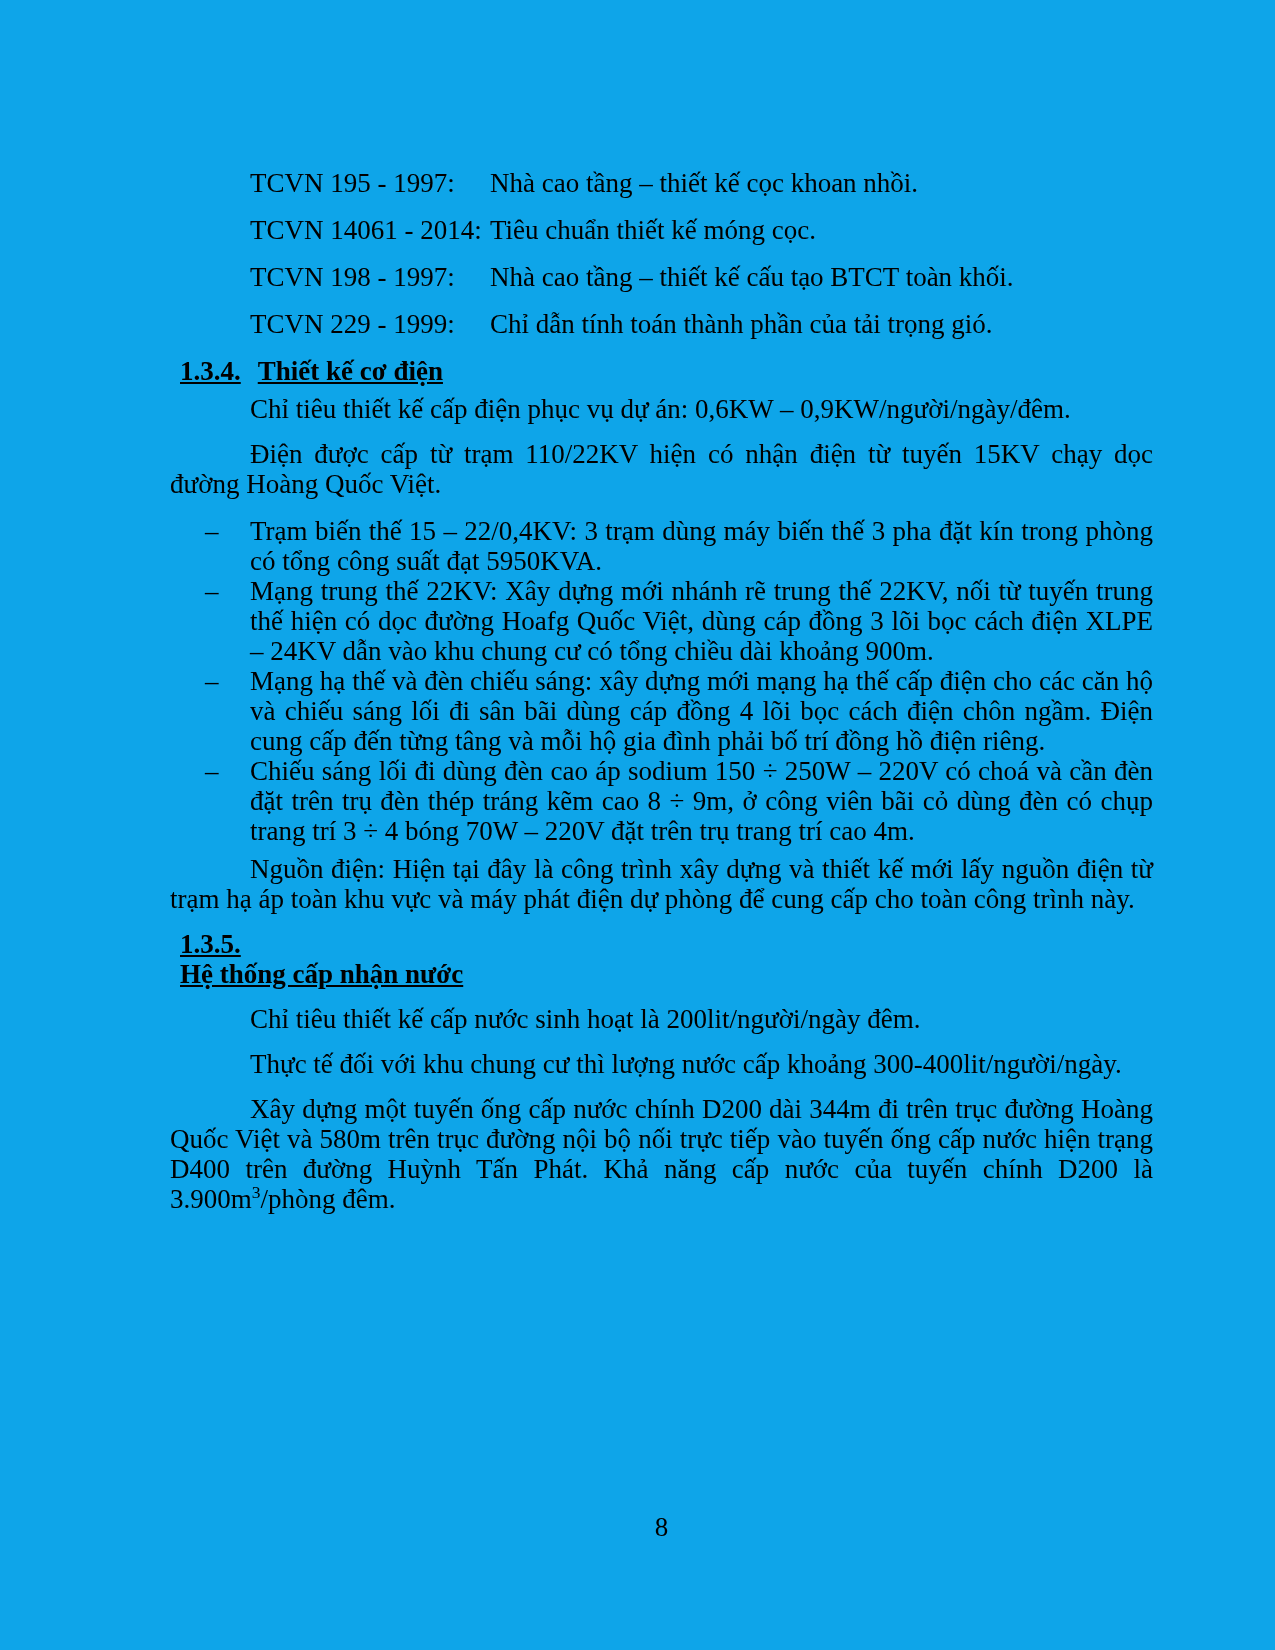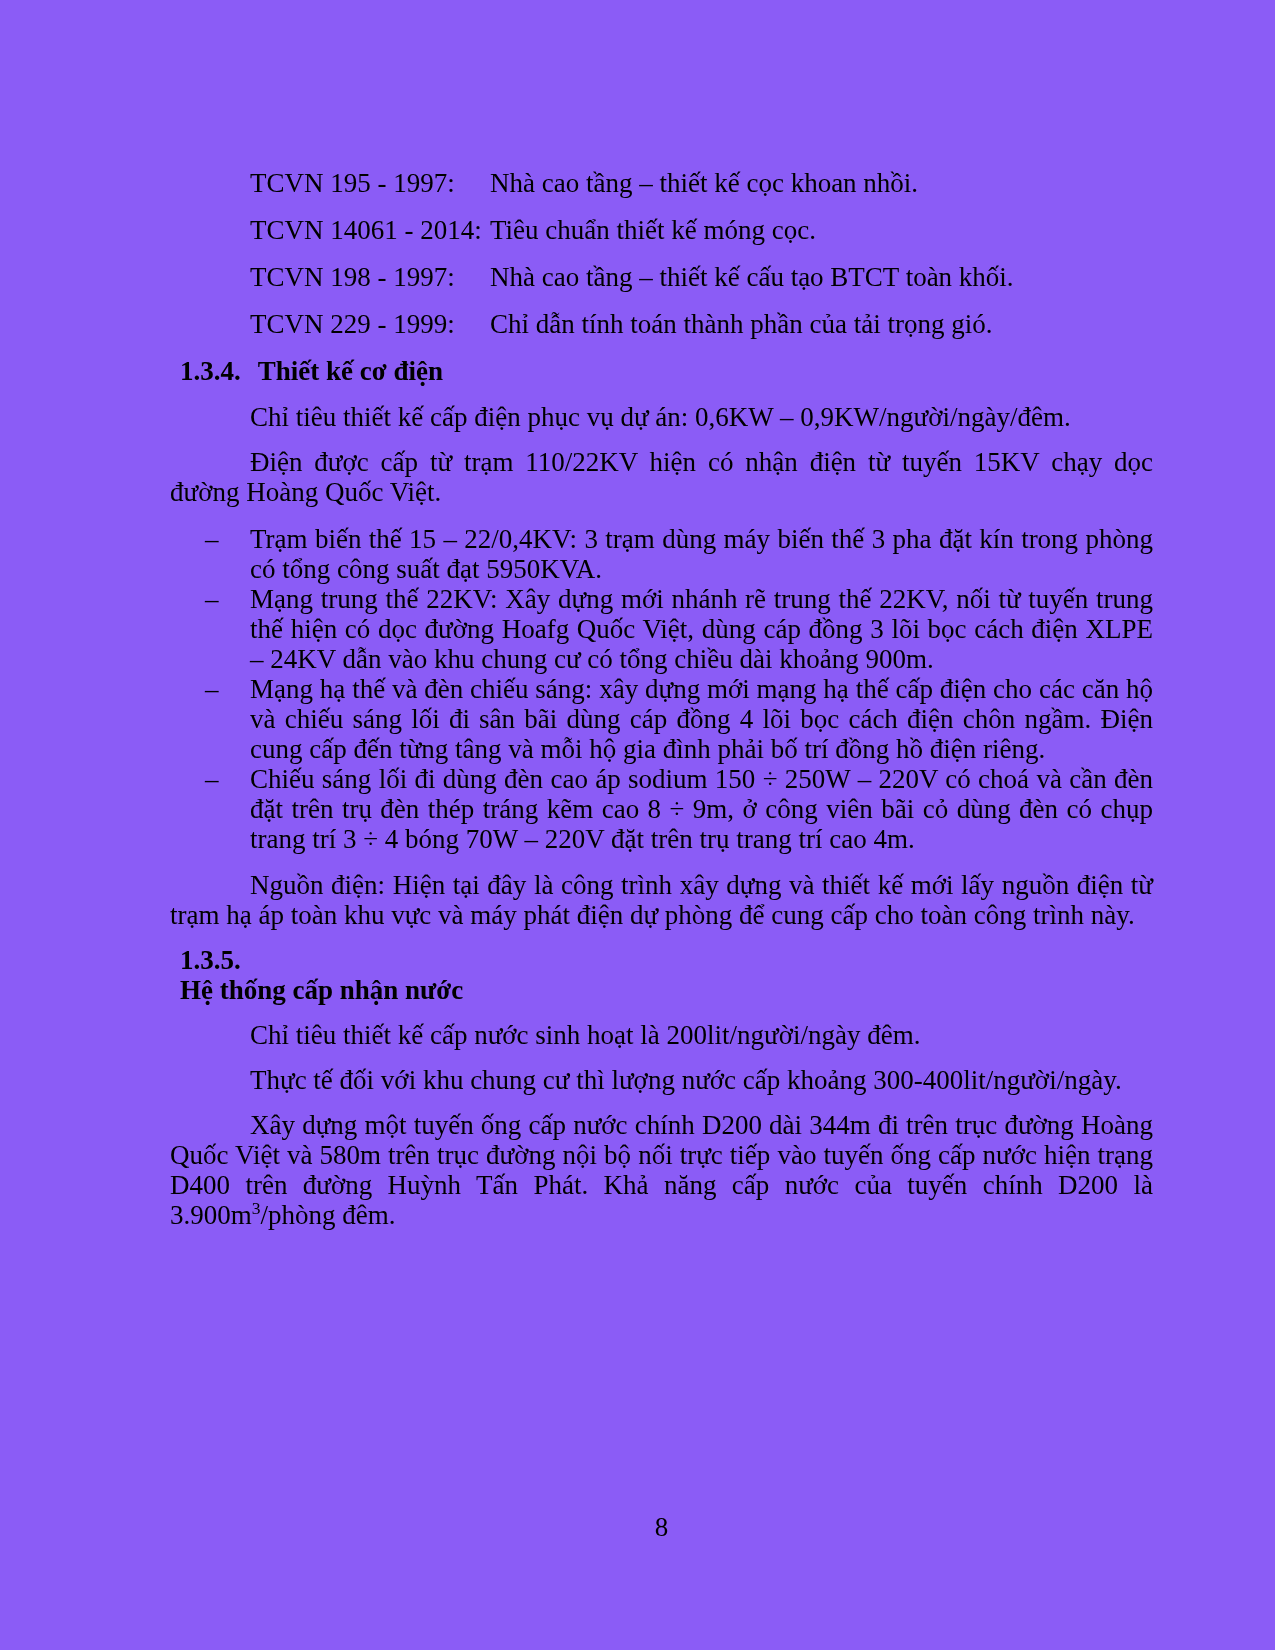--- a/index.html
+++ b/index.html
@@ -4,21 +4,21 @@
 <style>
   html, body {
     margin: 0;
     padding: 0;
     background: #ffffff;
   }
   .page {
     position: relative;
     width: 1275px;
     height: 1650px;
-    background: #8b5cf6;
+    background: #0ea5e9;
     color: #000000;
     font-family: "Liberation Serif", "DejaVu Serif", serif;
     font-size: 27px;
     line-height: 30px;
     box-sizing: border-box;
     padding: 168px 122px 0 170px;
     overflow: hidden;
   }
   
   .std-row {
@@ -33,30 +33,31 @@
     flex: 1;
   }
   
   .heading {
     display: flex;
     font-weight: bold;
     padding-left: 10px;
     margin: 0;
     font-size: 27px;
     line-height: 30px;
+    text-decoration: underline;
   }
   .heading .hnum { margin-right: 17px; flex: none; }
   .heading.spaced { margin-top: 15px; flex-direction: column; }
   
   .para {
     margin: 15px 0 0 0;
     text-indent: 80px;
     text-align: justify;
   }
-  .para.tight { margin-top: 16px; }
+  .para.tight { margin-top: 8px; }
   
   .dash-list {
     margin: 17px 0 0 0;
     padding: 0;
     list-style: none;
   }
   .dash-item {
     position: relative;
     padding-left: 80px;
     text-align: justify;

